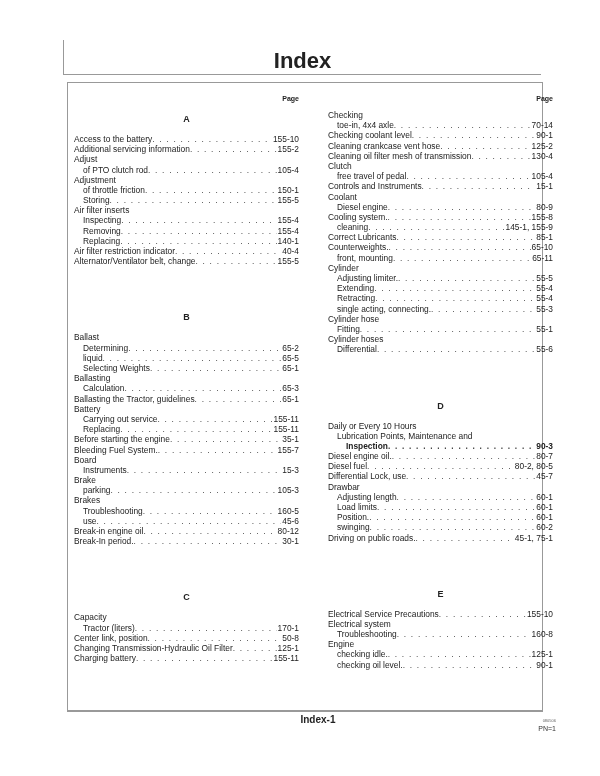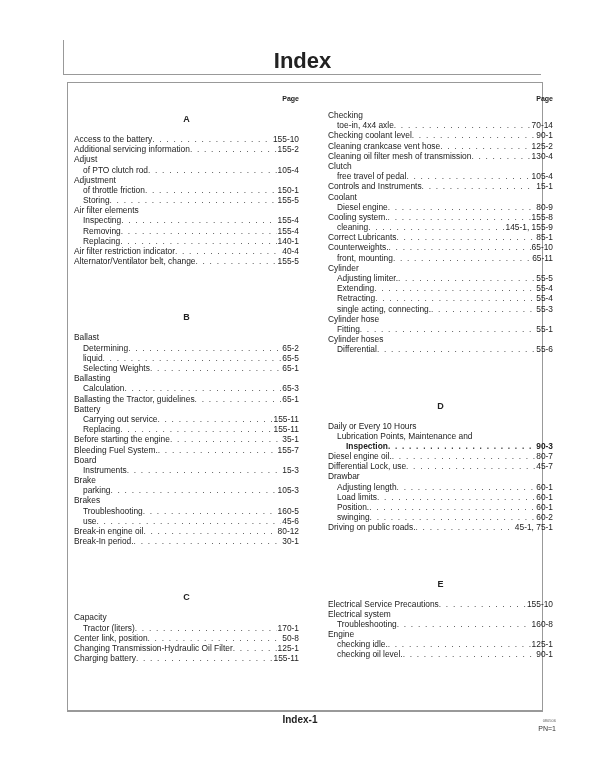--- a/index.html
+++ b/index.html
@@ -18,21 +18,21 @@
     .letter { text-align: center; font-weight: bold; font-size: 9px; margin: 4px 0 10px 0; height: 10px; }
     .entry { display: flex; white-space: nowrap; overflow: hidden; height: 10.2px; }
     .entry .txt { flex: 0 0 auto; }
     .entry .dots { flex: 1 1 auto; overflow: hidden; color: #444; letter-spacing: 1.2px; }
     .entry .dots::after { content: " . . . . . . . . . . . . . . . . . . . . . . . . . . . . . . . . . . . . . . . . . . . . . . . . . . . . . . . . . . . ."; }
     .entry .pg { flex: 0 0 auto; padding-left: 1px; }
     .lvl1 { padding-left: 9px; align-items: flex-end; }
     .lvl2 { padding-left: 18px; font-weight: bold; }
     .gap { height: 42px; }
     .footer-line { position: absolute; left: 67px; top: 711px; width: 476px; border-top: 1px solid #999; }
-    .footer-title { position: absolute; left: 270px; top: 714px; width: 60px; text-align: center;
+    .footer-title { position: absolute; left: 288px; top: 714px; width: 60px; text-align: center;
                     font-size: 10px; font-weight: bold; }
     .footer-code { position: absolute; right: 44px; top: 718px; font-size: 4px; color: #666; }
     .footer-pn { position: absolute; right: 44px; top: 725px; font-size: 7px; color: #333; }
   </style>
 </head>
 <body>
 
 <div class="title-box">
   <div class="title">Index</div>
 </div>
@@ -67,21 +67,21 @@
       <span class="txt">of throttle friction</span>
       <span class="dots"></span>
       <span class="pg">150-1</span>
     </div>
     <div class="entry lvl1">
       <span class="txt">Storing</span>
       <span class="dots"></span>
       <span class="pg">155-5</span>
     </div>
     <div class="entry">
-      <span class="txt">Air filter elements</span>
+      <span class="txt">Air filter inserts</span>
     </div>
     <div class="entry lvl1">
       <span class="txt">Inspecting</span>
       <span class="dots"></span>
       <span class="pg">155-4</span>
     </div>
     <div class="entry lvl1">
       <span class="txt">Removing</span>
       <span class="dots"></span>
       <span class="pg">155-4</span>
@@ -345,20 +345,25 @@
       <span class="txt">Inspection</span>
       <span class="dots"></span>
       <span class="pg">90-3</span>
     </div>
     <div class="entry">
       <span class="txt">Diesel engine oil.</span>
       <span class="dots"></span>
       <span class="pg">80-7</span>
     </div>
     <div class="entry">
+      <span class="txt">Diesel fuel</span>
+      <span class="dots"></span>
+      <span class="pg">80-2, 80-5</span>
+    </div>
+    <div class="entry">
       <span class="txt">Differential Lock, use</span>
       <span class="dots"></span>
       <span class="pg">45-7</span>
     </div>
     <div class="entry">
       <span class="txt">Drawbar</span>
     </div>
     <div class="entry lvl1">
       <span class="txt">Adjusting length</span>
       <span class="dots"></span>

